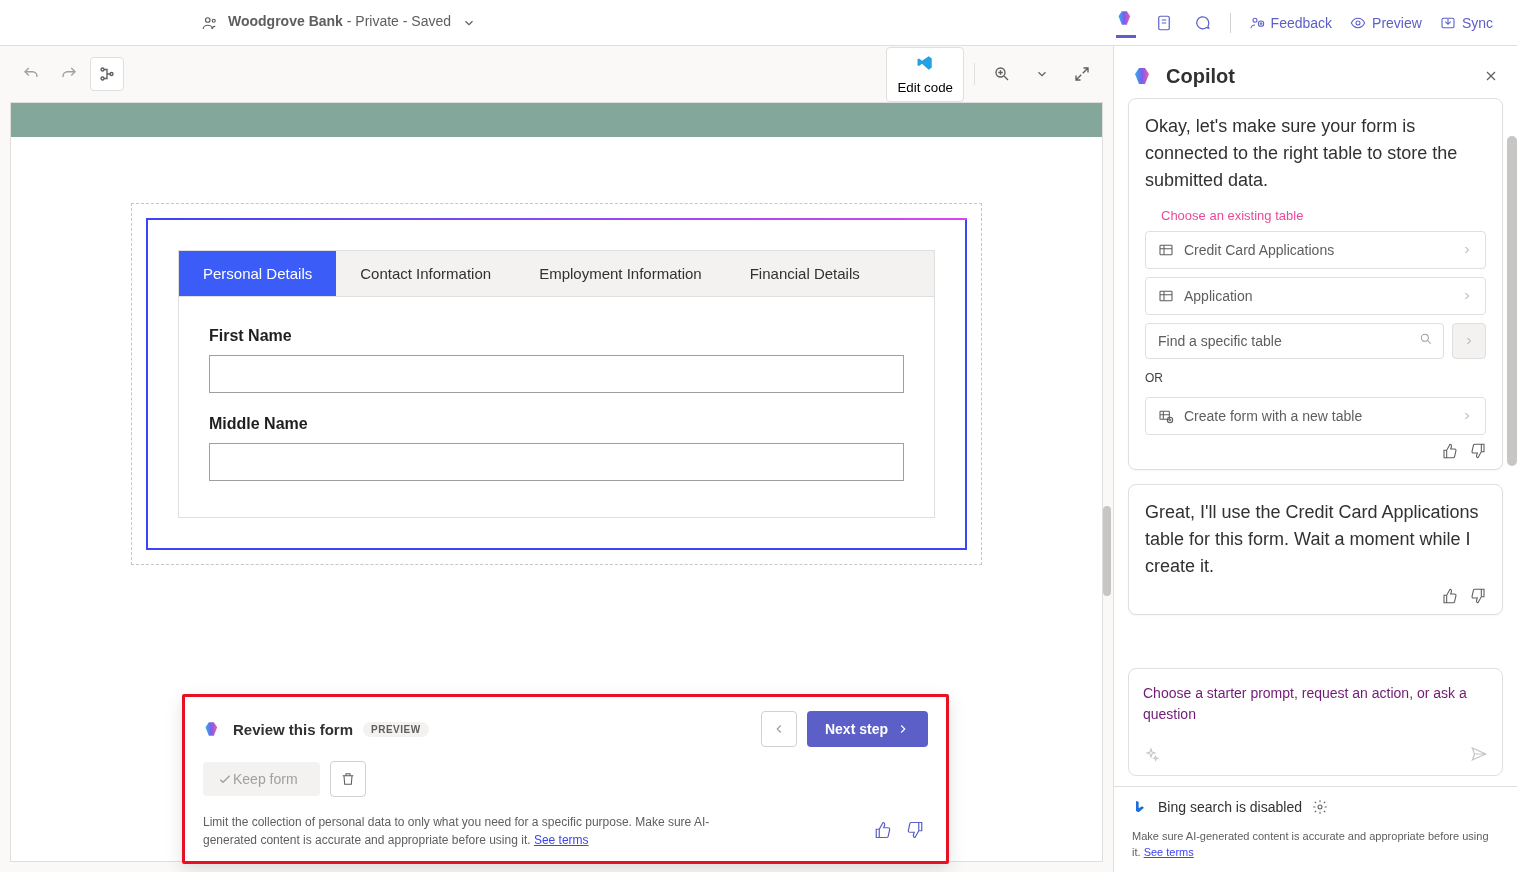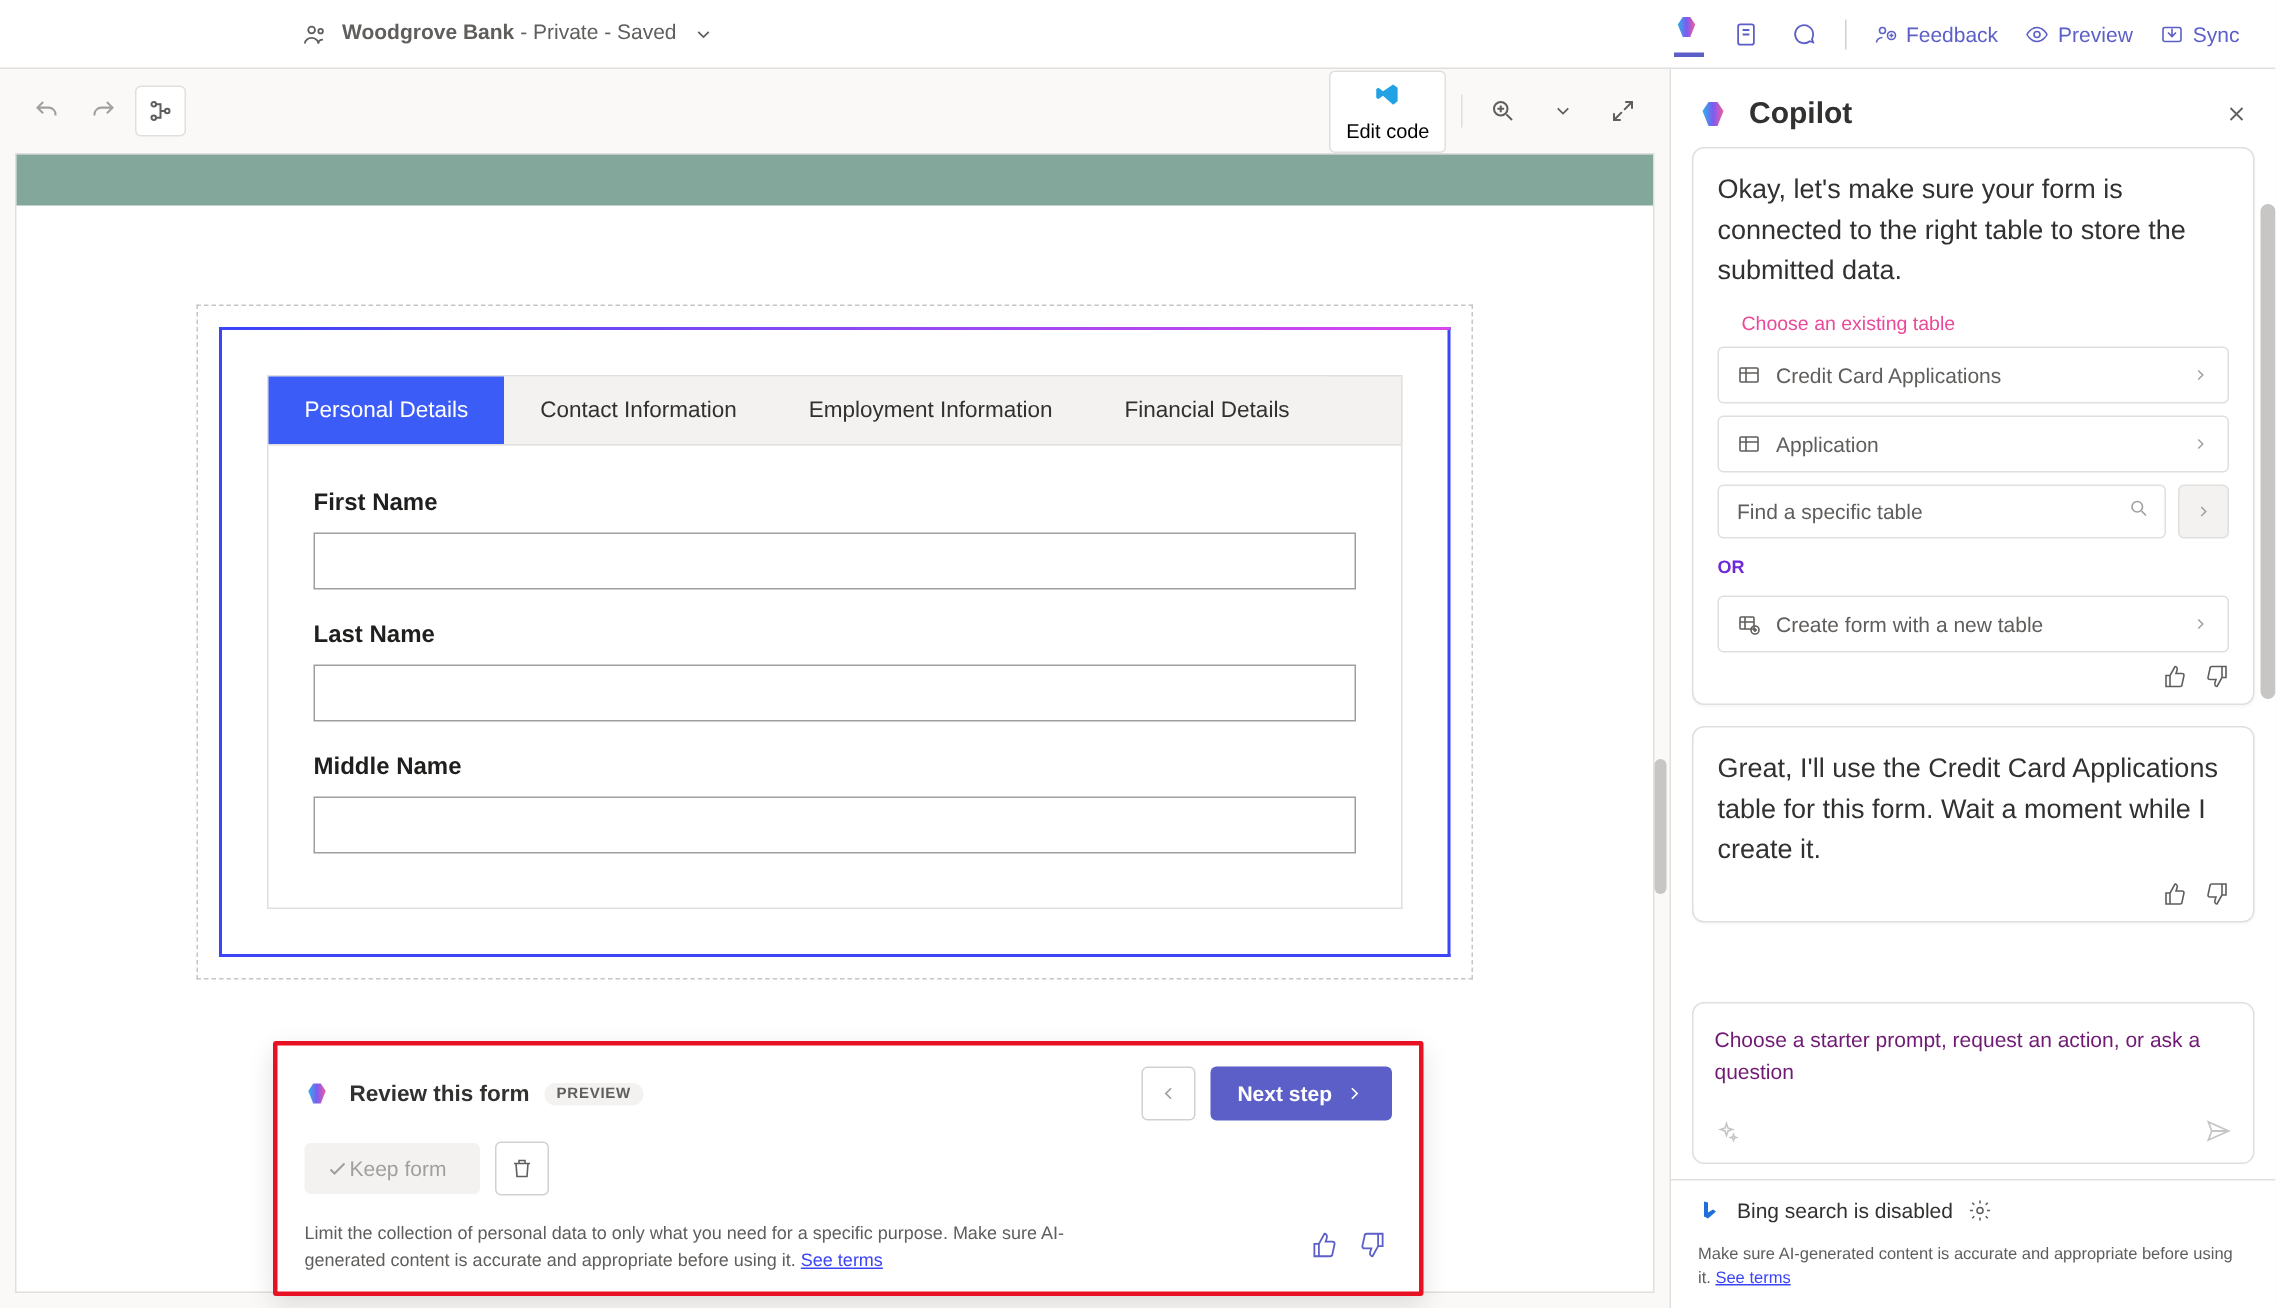--- a/index.html
+++ b/index.html
@@ -73,21 +73,21 @@
   .cp-scroll { flex:1; overflow:auto; padding:0 14px 10px 14px; position:relative;}
   .cp-card { border:1px solid #e1dfdd; border-radius:8px; padding:14px 16px 10px 16px; margin-bottom:14px; background:#fff; box-shadow:0 1px 2px rgba(0,0,0,0.04);}
   .cp-card p { line-height:1.5; color:#323130; font-size:18px; }
   .cp-sub { color:#ec4899; font-size:13px; margin:14px 16px 8px; }
   .cp-listitem { display:flex; align-items:center; gap:10px; border:1px solid #e1dfdd; border-radius:4px; padding:10px 12px; margin-bottom:8px; color:#605e5c; cursor:pointer; }
   .cp-listitem .chev { margin-left:auto; color:#a19f9d; }
   .cp-search-row { display:flex; gap:8px; margin-top:2px;}
   .cp-search { flex:1; border:1px solid #e1dfdd; border-radius:4px; padding:9px 34px 9px 12px; color:#605e5c; position:relative; background:#fff;}
   .cp-search small{ position:absolute; right:10px; top:8px;}
   .cp-search-go { width:34px; border:1px solid #e1dfdd; border-radius:4px; background:#f3f2f1; display:flex; align-items:center; justify-content:center; color:#a19f9d; cursor:pointer;}
-  .cp-or { color:#6d28d9; font-size:12px; font-weight:700; margin:12px 0; }
+  .cp-or { color:#404040; font-size:12px; font-weight:400; margin:12px 0; }
   .cp-react { display:flex; justify-content:flex-end; gap:12px; margin-top:8px; color:#605e5c; }
 
   .cp-input-card { border:1px solid #e1dfdd; border-radius:8px; margin:0 14px 10px; padding:14px; position:relative; height:108px;}
   .cp-input-ph { color:#701a75; font-size:14px; line-height:1.5; }
   .cp-sparkle { position:absolute; left:14px; bottom:12px; color:#c8c6c4;}
   .cp-send { position:absolute; right:14px; bottom:12px; color:#c8c6c4; cursor:pointer;}
 
   .cp-bing { display:flex; align-items:center; gap:10px; padding:10px 18px; border-top:1px solid #e1dfdd; color:#323130; }
   .cp-disclaimer { font-size:11px; color:#605e5c; padding: 2px 18px 12px; line-height:1.4;}
   .cp-disclaimer a { color:#3b44f6; }
@@ -236,24 +236,20 @@
               <div class="tabs-row">
                 <button class="tab active">Personal Details</button>
                 <button class="tab">Contact Information</button>
                 <button class="tab">Employment Information</button>
                 <button class="tab">Financial Details</button>
               </div>
 
               <div class="fields-wrap">
                 <div class="field">
                   <div class="field-label">First Name</div>
-                  <input class="field-input" value="" style="">
-                </div>
-                <div class="field">
-                  <div class="field-label">Last Name</div>
                   <input class="field-input" value="" style="">
                 </div>
                 <div class="field">
                   <div class="field-label">Middle Name</div>
                   <input class="field-input" value="" style="">
                 </div>
               </div>
 
             </div>
           </div>

